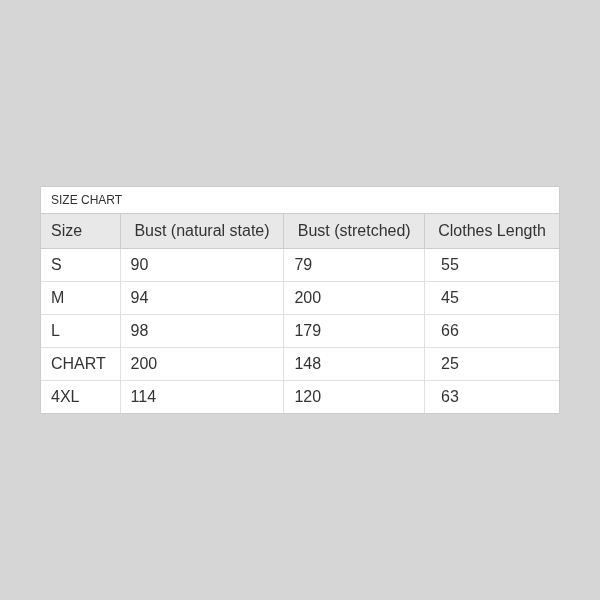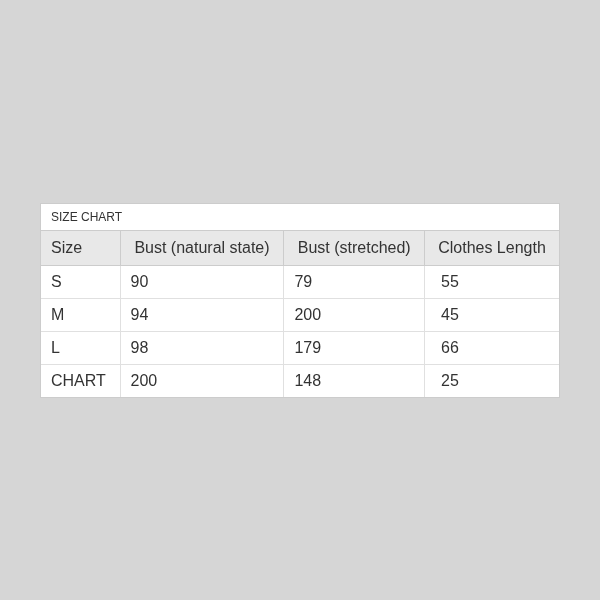--- a/index.html
+++ b/index.html
@@ -104,15 +104,21 @@
           <td>98</td>
           <td>179</td>
           <td>66</td>
         </tr>
         <tr>
           <td>CHART</td>
           <td>200</td>
           <td>148</td>
           <td>25</td>
         </tr>
+        <tr>
+          <td>4XL</td>
+          <td>114</td>
+          <td>120</td>
+          <td>63</td>
+        </tr>
       </tbody>
   </table>
 </div>
 
 </body></html>

